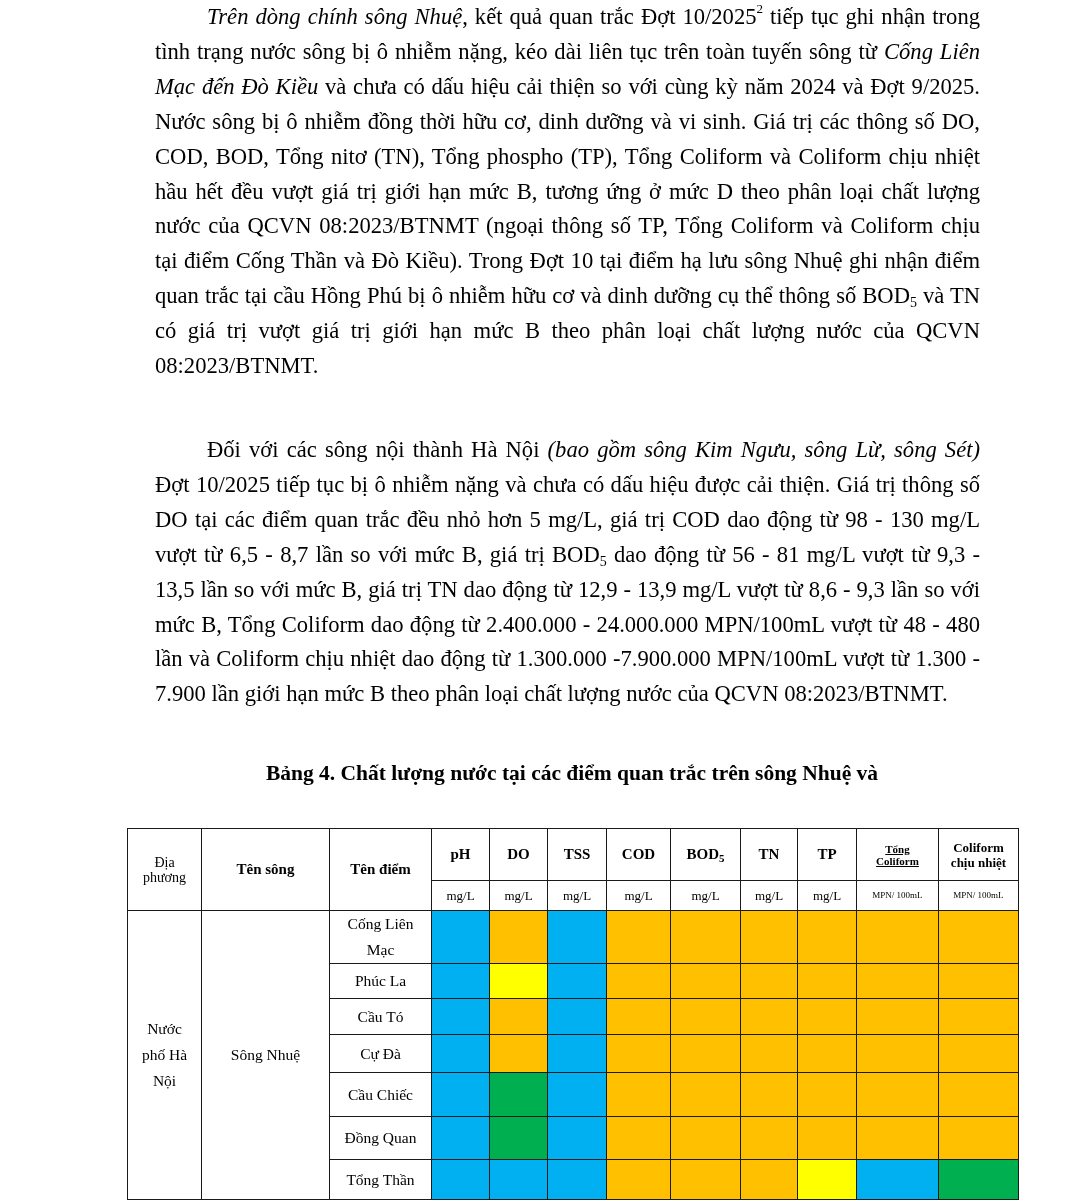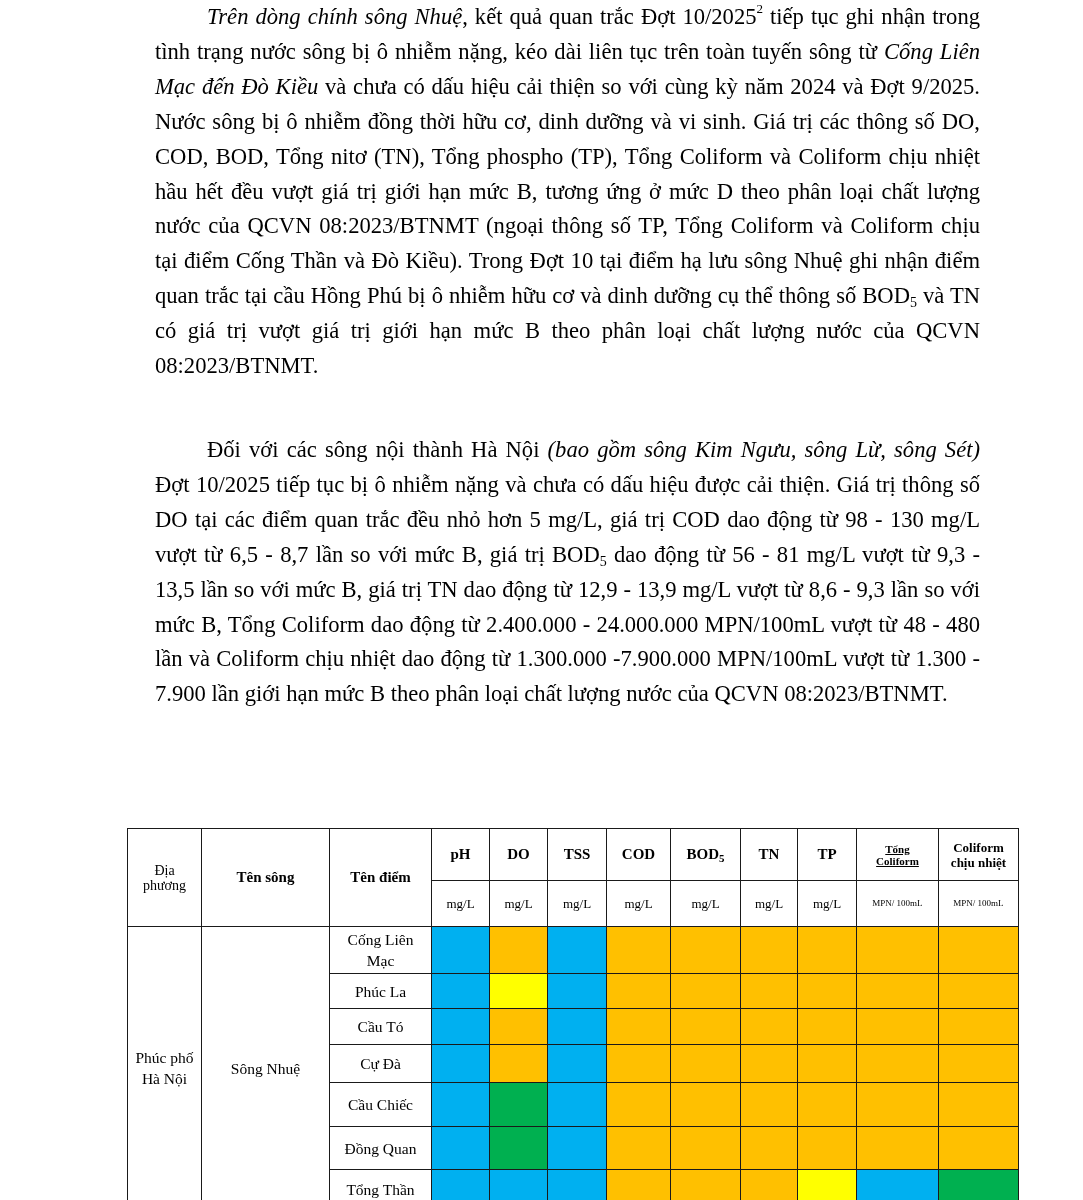--- a/index.html
+++ b/index.html
@@ -15,31 +15,32 @@
   table.wq { position:absolute; left:127px; top:828px; border-collapse:collapse;
              table-layout:fixed; width:891px; }
   table.wq td, table.wq th { border:1.5px solid #1a1a1a; padding:0; text-align:center;
              vertical-align:middle; font-weight:normal; font-size:15px; line-height:17px; }
   table.wq th.h { font-weight:bold; font-size:15px; }
   table.wq th.hs { font-weight:bold; font-size:11px; line-height:12px;text-decoration:underline; }
   table.wq th.hc { font-weight:bold; font-size:13px; line-height:15px;margin-top:16px; }
   table.wq th.u { font-size:13px; }
   table.wq th.us { font-size:9px; line-height:11px; }
   table.wq th.bold14 { font-weight:normal; font-size:14px; line-height:15px; }
-  table.wq td.name { font-size:15.5px; line-height:21px; }
+  table.wq td.name { font-size:15.5px; line-height:26px; }
   sub.s { font-size:11px; vertical-align:baseline; position:relative; top:3px; }
 </style>
 </head>
 <body>
 
 <p class="para" style="top:0px;"><span class="indent"></span><i>Trên dòng chính sông Nhuệ</i><span>, kết quả quan trắc Đợt 10/2025</span><sup>2</sup><span> tiếp tục ghi nhận trong tình trạng nước sông bị ô nhiễm nặng, kéo dài liên tục trên toàn tuyến sông từ </span><i>Cống Liên Mạc đến Đò Kiều</i><span> và chưa có dấu hiệu cải thiện so với cùng kỳ năm 2024 và Đợt 9/2025. Nước sông bị ô nhiễm đồng thời hữu cơ, dinh dưỡng và vi sinh. Giá trị các thông số DO, COD, BOD, Tổng nitơ (TN), Tổng phospho (TP), Tổng Coliform và Coliform chịu nhiệt hầu hết đều vượt giá trị giới hạn mức B, tương ứng ở mức D theo phân loại chất lượng nước của QCVN 08:2023/BTNMT (ngoại thông số TP, Tổng Coliform và Coliform chịu tại điểm Cống Thần và Đò Kiều). Trong Đợt 10 tại điểm hạ lưu sông Nhuệ ghi nhận điểm quan trắc tại cầu Hồng Phú bị ô nhiễm hữu cơ và dinh dưỡng cụ thể thông số BOD</span><sub>5</sub><span> và TN có giá trị vượt giá trị giới hạn mức B theo phân loại chất lượng nước của QCVN 08:2023/BTNMT.</span></p>
 
 <p class="para" style="top:433px;"><span class="indent"></span><span>Đối với các sông nội thành Hà Nội </span><i>(bao gồm sông Kim Ngưu, sông Lừ, sông Sét)</i><span> Đợt 10/2025 tiếp tục bị ô nhiễm nặng và chưa có dấu hiệu được cải thiện. Giá trị thông số DO tại các điểm quan trắc đều nhỏ hơn 5 mg/L, giá trị COD dao động từ 98 - 130 mg/L vượt từ 6,5 - 8,7 lần so với mức B, giá trị BOD</span><sub>5</sub><span> dao động từ 56 - 81 mg/L vượt từ 9,3 - 13,5 lần so với mức B, giá trị TN dao động từ 12,9 - 13,9 mg/L vượt từ 8,6 - 9,3 lần so với mức B, Tổng Coliform dao động từ 2.400.000 - 24.000.000 MPN/100mL vượt từ 48 - 480 lần và Coliform chịu nhiệt dao động từ 1.300.000 -7.900.000 MPN/100mL vượt từ 1.300 - 7.900 lần giới hạn mức B theo phân loại chất lượng nước của QCVN 08:2023/BTNMT.</span></p>
 
 <div class="caption">
+  <div>Bảng 4. Chất lượng nước tại các điểm quan trắc trên sông Nhuệ và</div>
 </div>
 
 <table class="wq">
   <colgroup>
     <col style="width:74px">
       <col style="width:128px">
       <col style="width:102px">
     <col style="width:58px">
       <col style="width:58px">
       <col style="width:59px">
@@ -58,35 +59,35 @@
       <th class="h">pH</th>
       <th class="h">DO</th>
       <th class="h">TSS</th>
       <th class="h">COD</th>
       <th class="h"><span>BOD</span><sub class="s">5</sub></th>
       <th class="h">TN</th>
       <th class="h">TP</th>
       <th class="hs" style="padding:0 8px;">Tổng Coliform</th>
       <th class="hc" style="padding:0 6px;">Coliform chịu nhiệt</th>
     </tr>
-    <tr style="height:46px">
+    <tr style="height:30px">
       <th class="u">mg/L</th>
       <th class="u">mg/L</th>
       <th class="u">mg/L</th>
       <th class="u">mg/L</th>
       <th class="u">mg/L</th>
       <th class="u">mg/L</th>
       <th class="u">mg/L</th>
       <th class="us" style="padding:0 14px;">MPN/ 100mL</th>
       <th class="us" style="padding:0 14px;">MPN/ 100mL</th>
     </tr>
   </thead>
   <tbody id="tbody">
       <tr style="height: 47px;">
-        <td rowspan="7" class="name" style="padding: 0px 6px;">Phúc phố Hà Nội</td>
+        <td rowspan="7" class="name" style="padding: 0px 6px;">Nước phố Hà Nội</td>
         <td rowspan="7" class="name">Sông Nhuệ</td>
         <td class="name" style="padding: 0px 8px;">Cống Liên Mạc</td>
         <td style="background: rgb(0, 176, 240);"></td>
         <td style="background: rgb(255, 192, 0);"></td>
         <td style="background: rgb(0, 176, 240);"></td>
         <td style="background: rgb(255, 192, 0);"></td>
         <td style="background: rgb(255, 192, 0);"></td>
         <td style="background: rgb(255, 192, 0);"></td>
         <td style="background: rgb(255, 192, 0);"></td>
         <td style="background: rgb(255, 192, 0);"></td>

